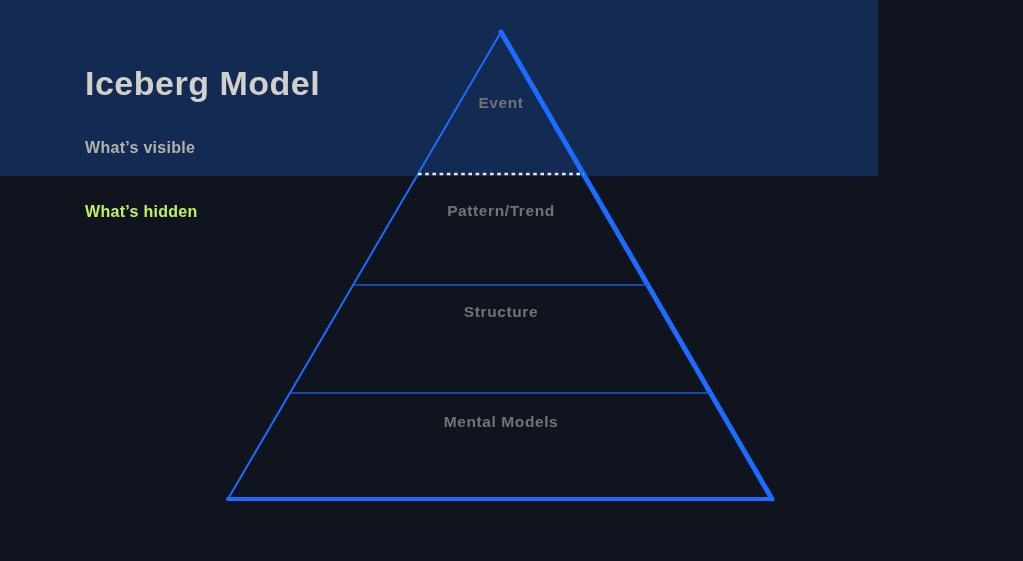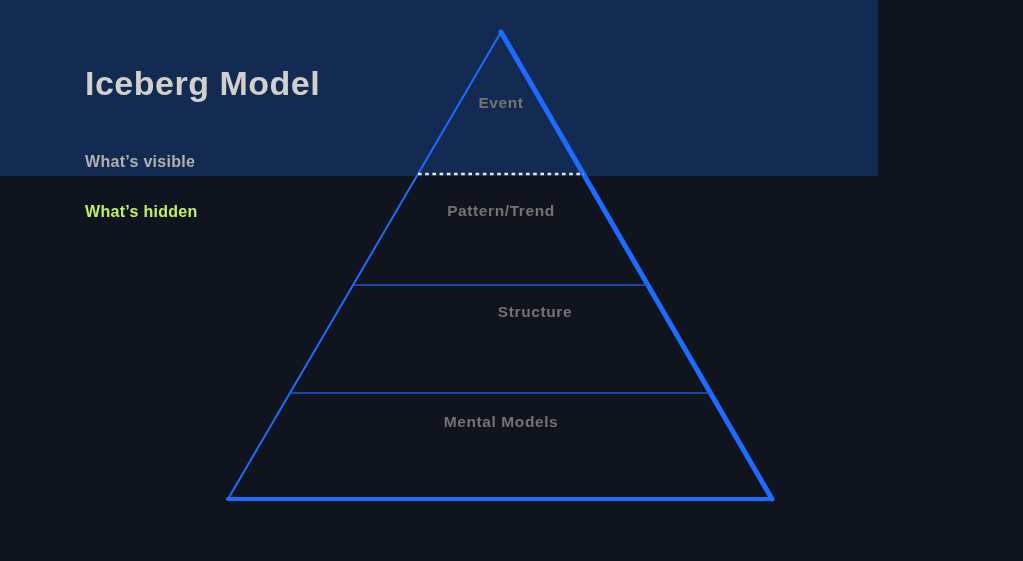--- a/index.html
+++ b/index.html
@@ -34,21 +34,21 @@
     line-height: 1;
   }
   .zone-label {
     position: absolute;
     left: 85px;
     font-size: 16px;
     font-weight: bold;
     letter-spacing: 0.3px;
     line-height: 1;
   }
-  .zone-label.visible { top: 140px; color: #b3b1ad; margin-top: 14px; }
+  .zone-label.visible { top: 140px; color: #b3b1ad; }
   .zone-label.hidden  { top: 204px; color: #bef264; }
   
   svg.iceberg {
     position: absolute;
     left: 0; top: 0;
     width: 1023px; height: 561px;
     display: block;
   }
   
   .layer-label {
@@ -57,21 +57,21 @@
     transform: translate(-50%, -50%);
     color: #737373;
     font-size: 15.5px;
     font-weight: bold;
     letter-spacing: 0.6px;
     white-space: nowrap;
     line-height: 1;
   }
   .layer-label.l0 { top: 103px; }
   .layer-label.l1 { top: 211px; text-align: center; }
-  .layer-label.l2 { top: 312px; margin-left: 34px; }
+  .layer-label.l2 { top: 312px; }
   .layer-label.l3 { top: 422px; }
 </style>
 </head>
 <body>
 
 <div class="stage">
 
   <div class="sky"></div>
   <div class="sea"></div>
 

